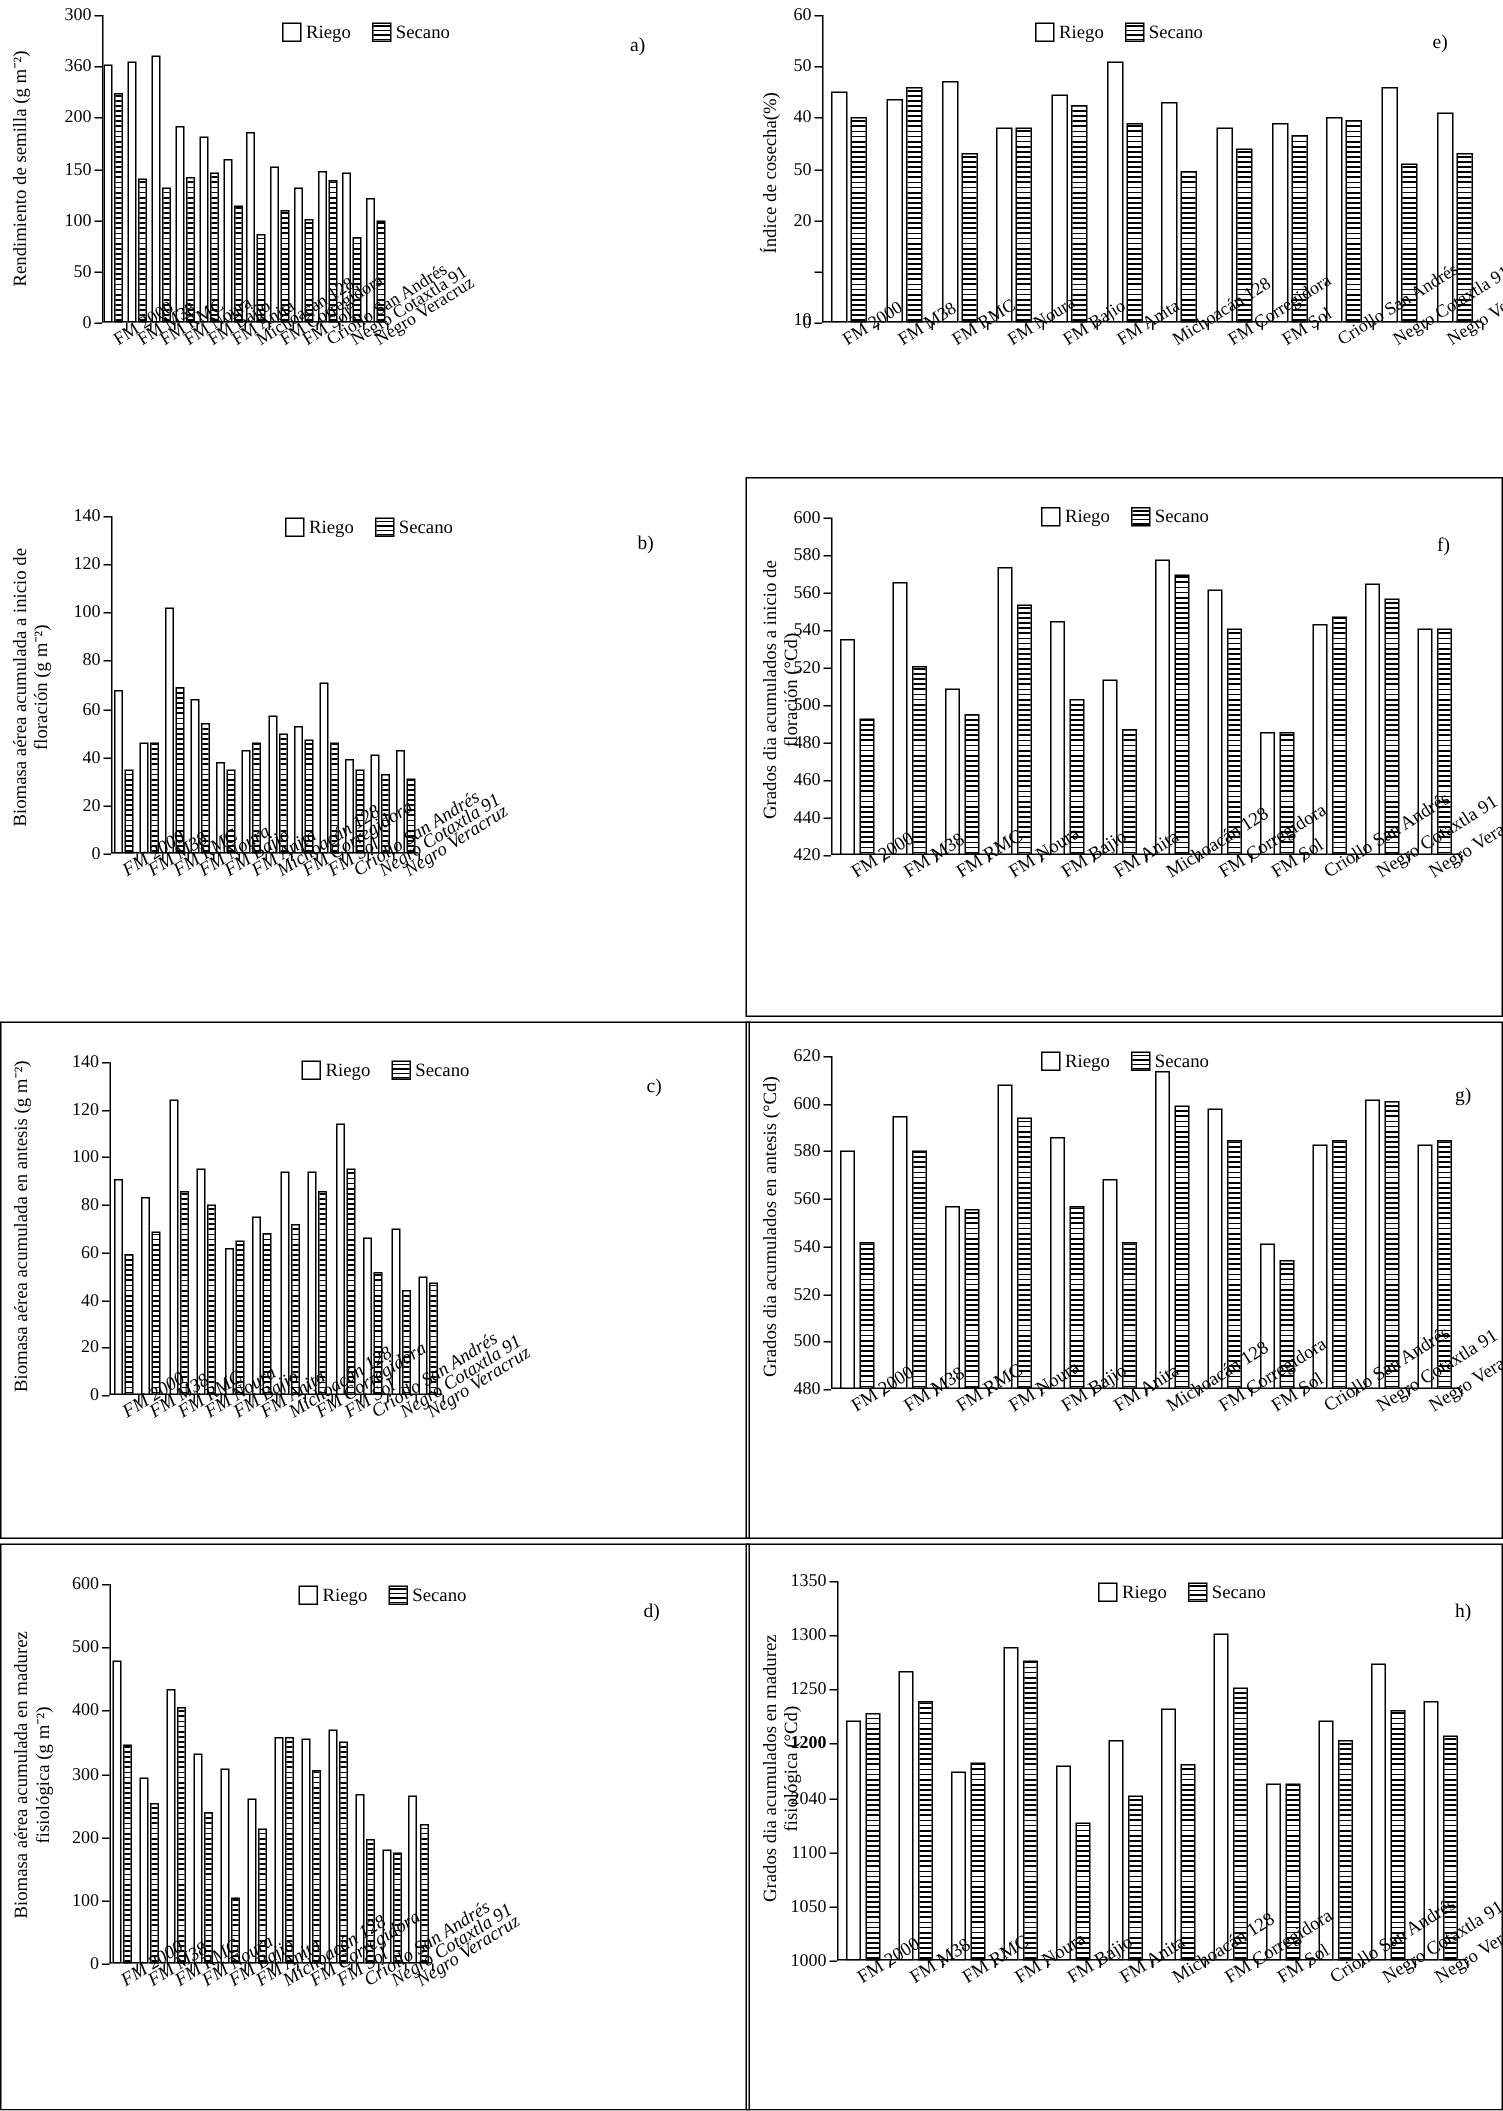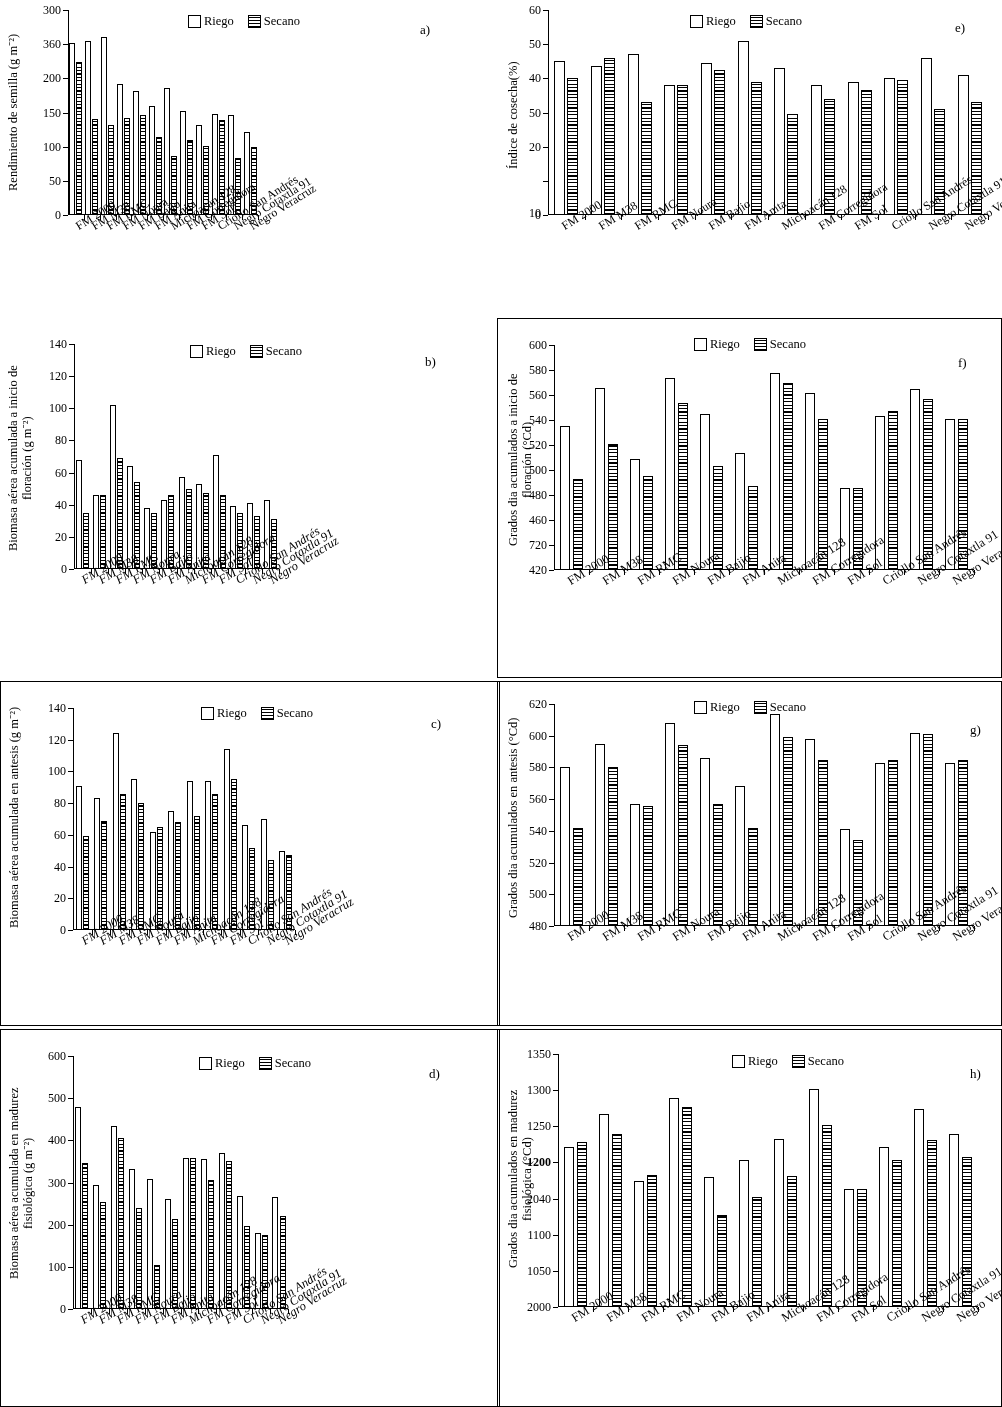--- a/index.html
+++ b/index.html
@@ -359,21 +359,21 @@
           <span>Secano</span>
         </span>
       </div>
       <div class="panel-letter" style="left: 460px; top: 36px;">f)</div>
       <div class="axis-area" style="left: 56px; top: 26px; width: 420px; height: 225px;">
         <div class="yaxis" style="left: 0px; top: 0px; height: 225px;"></div>
         <div class="xaxis" style="left: 0px; bottom: 0px; width: 420px;"></div>
         <div class="tick" style="top: 225px;"></div>
         <div class="ticklabel" style="top: 225px; right: 427px;">420</div>
         <div class="tick" style="top: 200px;"></div>
-        <div class="ticklabel" style="top: 200px; right: 427px;">720</div>
+        <div class="ticklabel" style="top: 200px; right: 427px;">440</div>
         <div class="tick" style="top: 175px;"></div>
         <div class="ticklabel" style="top: 175px; right: 427px;">460</div>
         <div class="tick" style="top: 150px;"></div>
         <div class="ticklabel" style="top: 150px; right: 427px;">480</div>
         <div class="tick" style="top: 125px;"></div>
         <div class="ticklabel" style="top: 125px; right: 427px;">500</div>
         <div class="tick" style="top: 100px;"></div>
         <div class="ticklabel" style="top: 100px; right: 427px;">520</div>
         <div class="tick" style="top: 75px;"></div>
         <div class="ticklabel" style="top: 75px; right: 427px;">540</div>
@@ -785,21 +785,21 @@
         <span class="item">
           <span class="swatch hatch"></span>
           <span>Secano</span>
         </span>
       </div>
       <div class="panel-letter" style="left: 472px; top: 36px;">h)</div>
       <div class="axis-area" style="left: 60px; top: 24px; width: 420px; height: 253px;">
         <div class="yaxis" style="left: 0px; top: 0px; height: 253px;"></div>
         <div class="xaxis" style="left: 0px; bottom: 0px; width: 420px;"></div>
         <div class="tick" style="top: 253px;"></div>
-        <div class="ticklabel" style="top: 253px; right: 427px;">2000</div>
+        <div class="ticklabel" style="top: 253px; right: 427px;">1000</div>
         <div class="tick" style="top: 216.857px;"></div>
         <div class="ticklabel" style="top: 216.857px; right: 427px;">1050</div>
         <div class="tick" style="top: 180.714px;"></div>
         <div class="ticklabel" style="top: 180.714px; right: 427px;">1100</div>
         <div class="tick" style="top: 144.571px;"></div>
         <div class="ticklabel" style="top: 144.571px; right: 427px;">2040</div>
         <div class="tick" style="top: 108.429px;"></div>
         <div class="ticklabel" style="top: 108.429px; right: 427px; font-weight: bold;">1200</div>
         <div class="tick" style="top: 72.2857px;"></div>
         <div class="ticklabel" style="top: 72.2857px; right: 427px;">1250</div>

